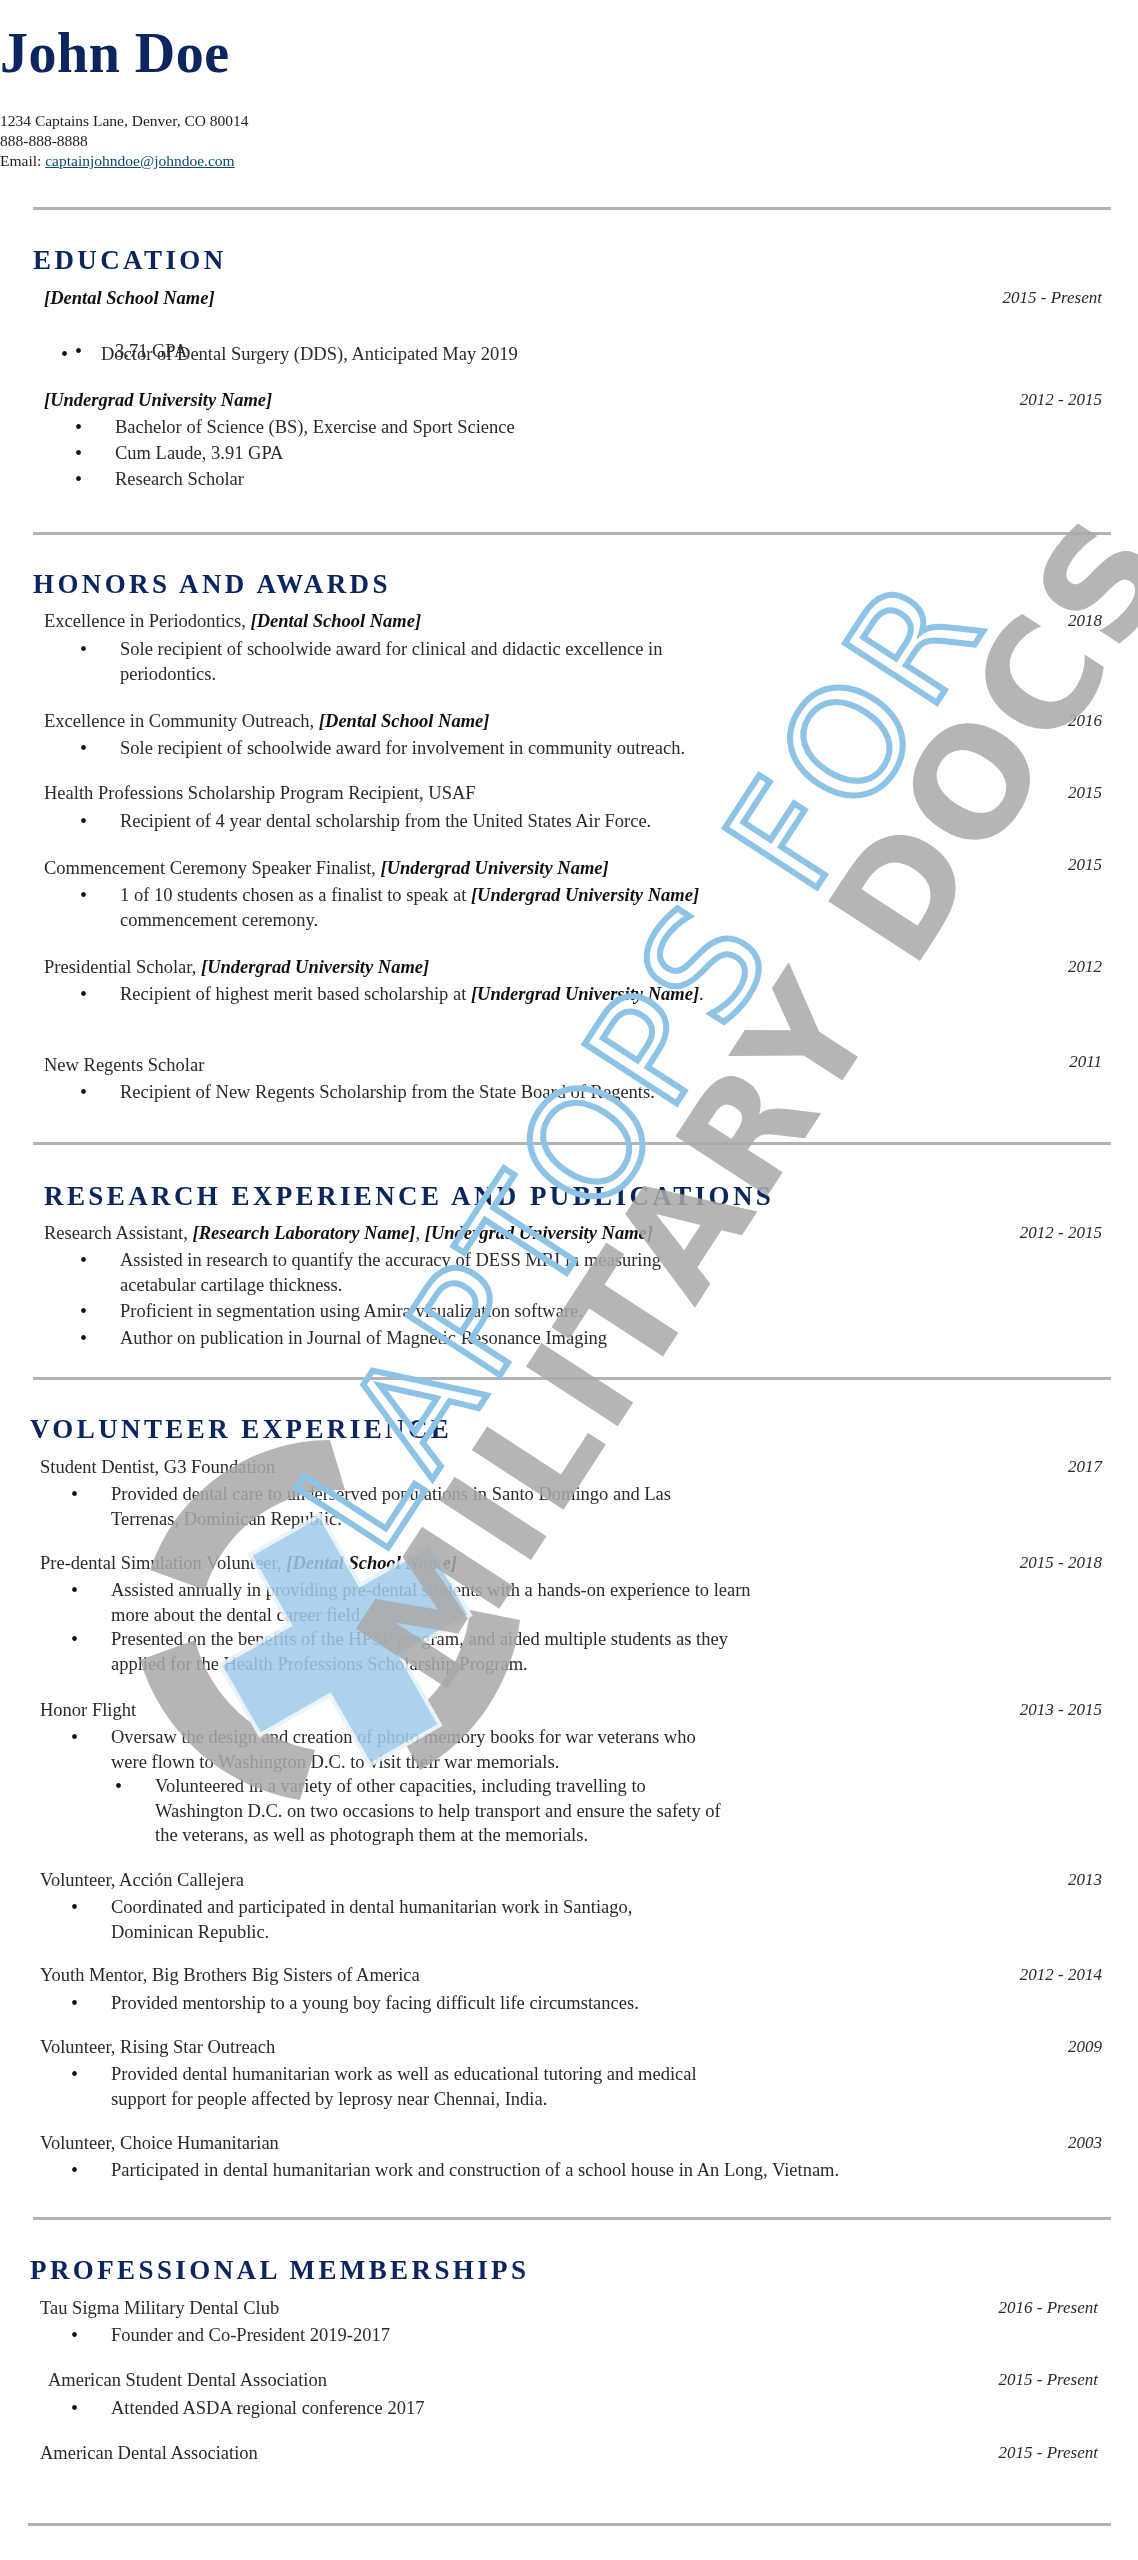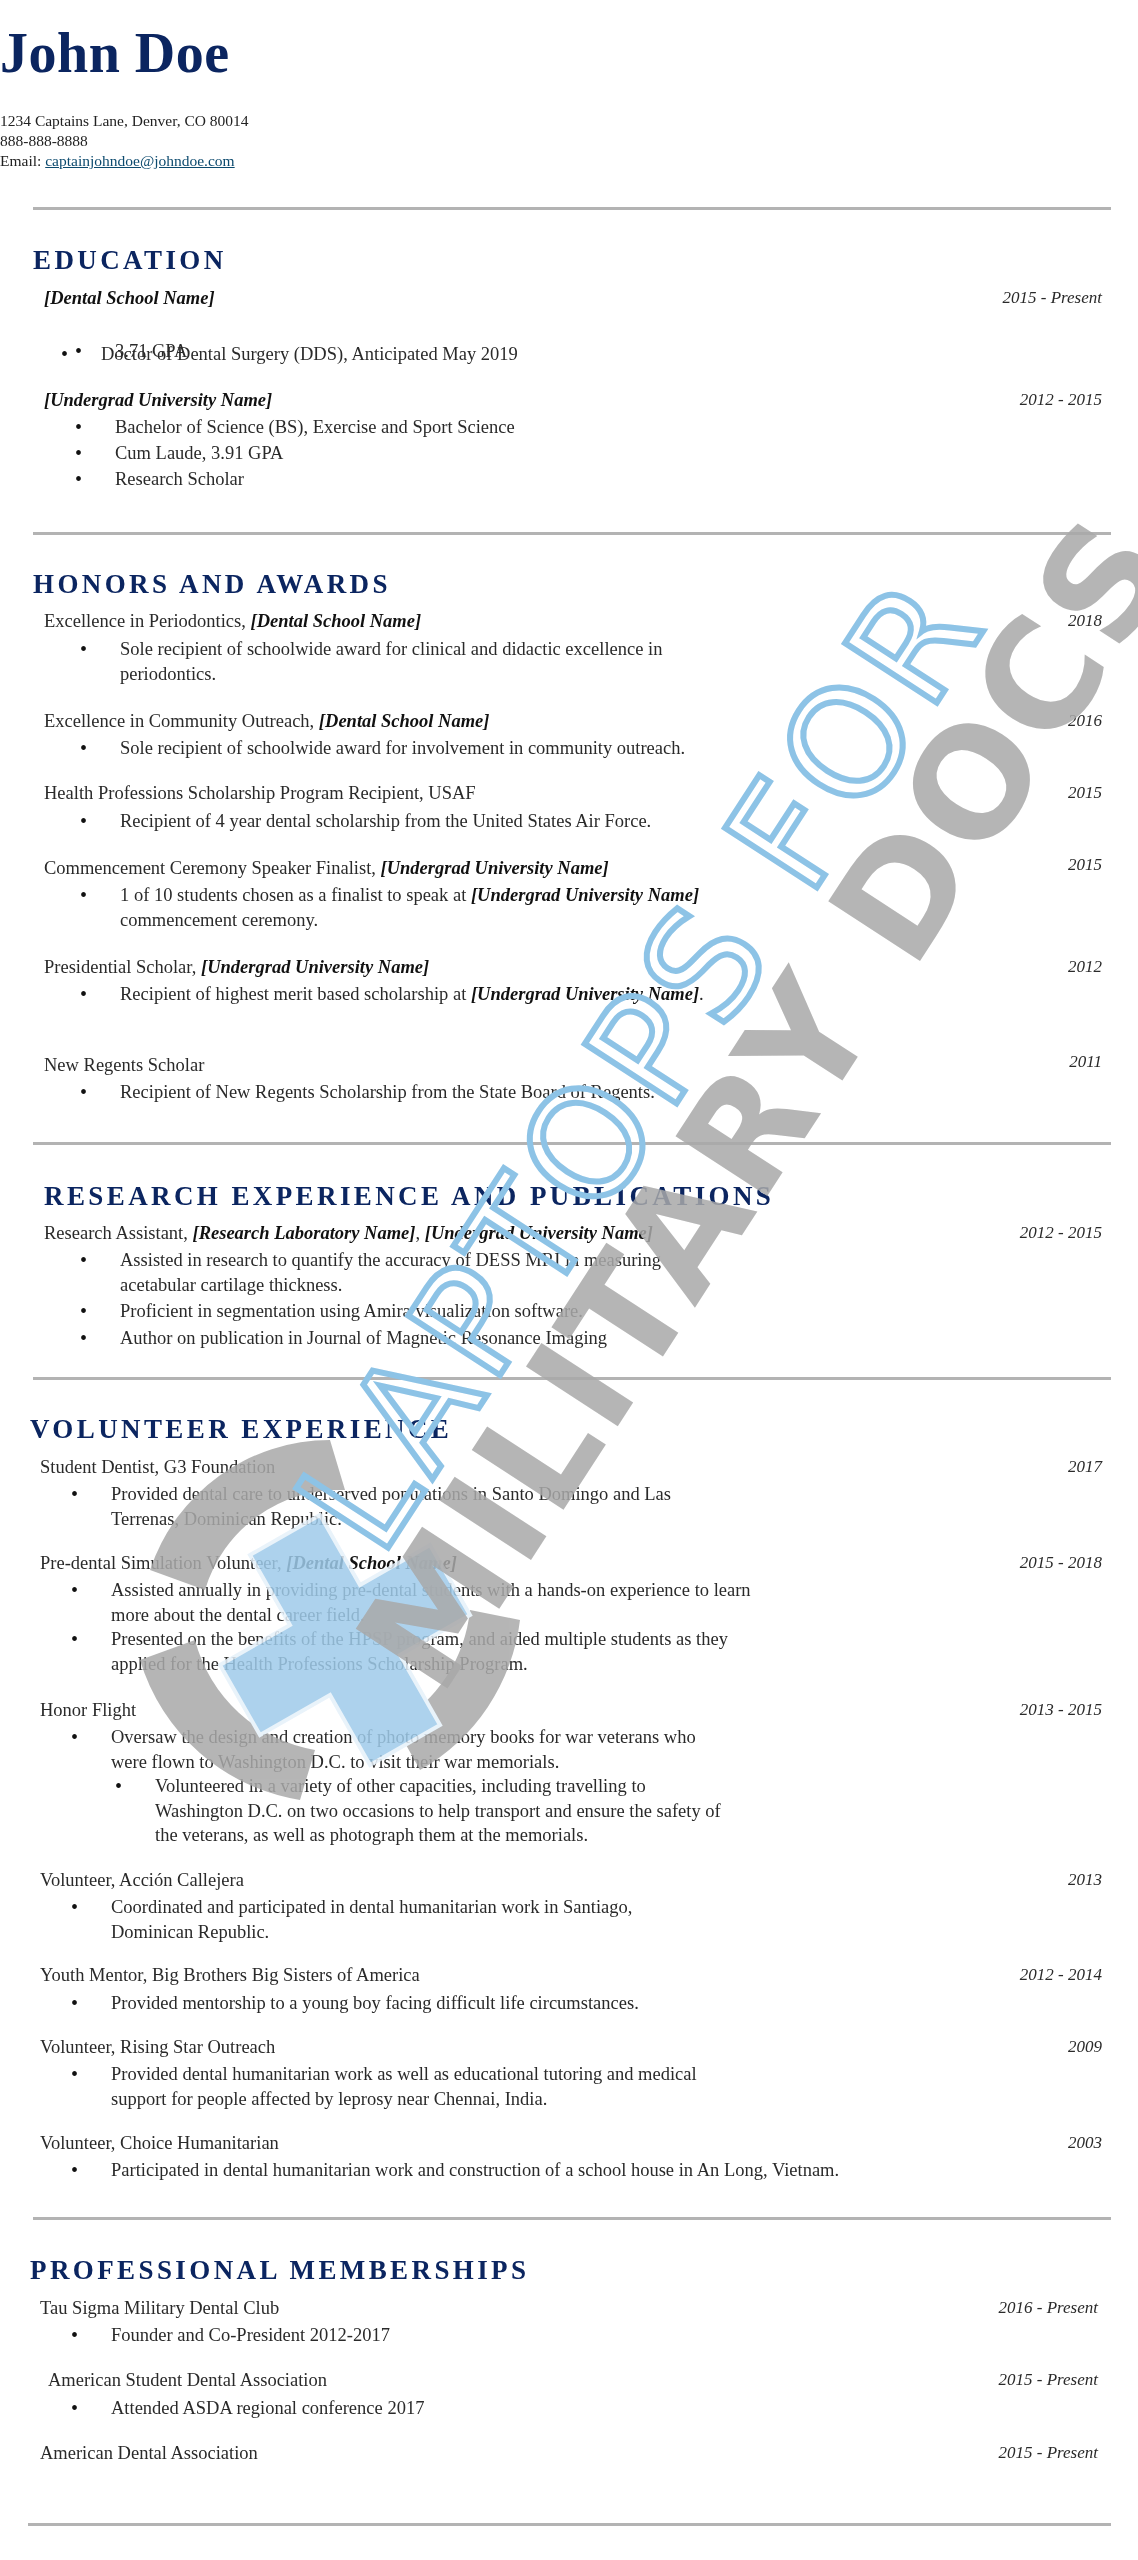--- a/index.html
+++ b/index.html
@@ -127,21 +127,21 @@
   <div class="bullet" style="left:111px; top:2158px; white-space:nowrap;">Participated in dental humanitarian work and construction of a school house in An Long, Vietnam.</div>
 </div>
 
 <div class="rule" style="top:2217px;"></div>
 
 <div>
   <div class="section-title" style="left:30px; top:2254px;">PROFESSIONAL MEMBERSHIPS</div>
 
   <div class="entry-title" style="left:40px; top:2296px;">Tau Sigma Military Dental Club</div>
   <div class="entry-date" style="top:2296px; right:40px;">2016 - Present</div>
-  <div class="bullet" style="left:111px; top:2323px;">Founder and Co-President 2012-2017</div>
+  <div class="bullet" style="left:111px; top:2323px;">Founder and Co-President 2019-2017</div>
 
   <div class="entry-title" style="left:40px; top:2368px;margin-left:8px;">American Student Dental Association</div>
   <div class="entry-date" style="top:2368px; right:40px;">2015 - Present</div>
   <div class="bullet" style="left:111px; top:2396px;">Attended ASDA regional conference 2017</div>
 
   <div class="entry-title" style="left:40px; top:2441px;">American Dental Association</div>
   <div class="entry-date" style="top:2441px; right:40px;">2015 - Present</div>
 </div>
 
 <div class="rule" style="top:2523px; left:28px; width:1083px;"></div>

